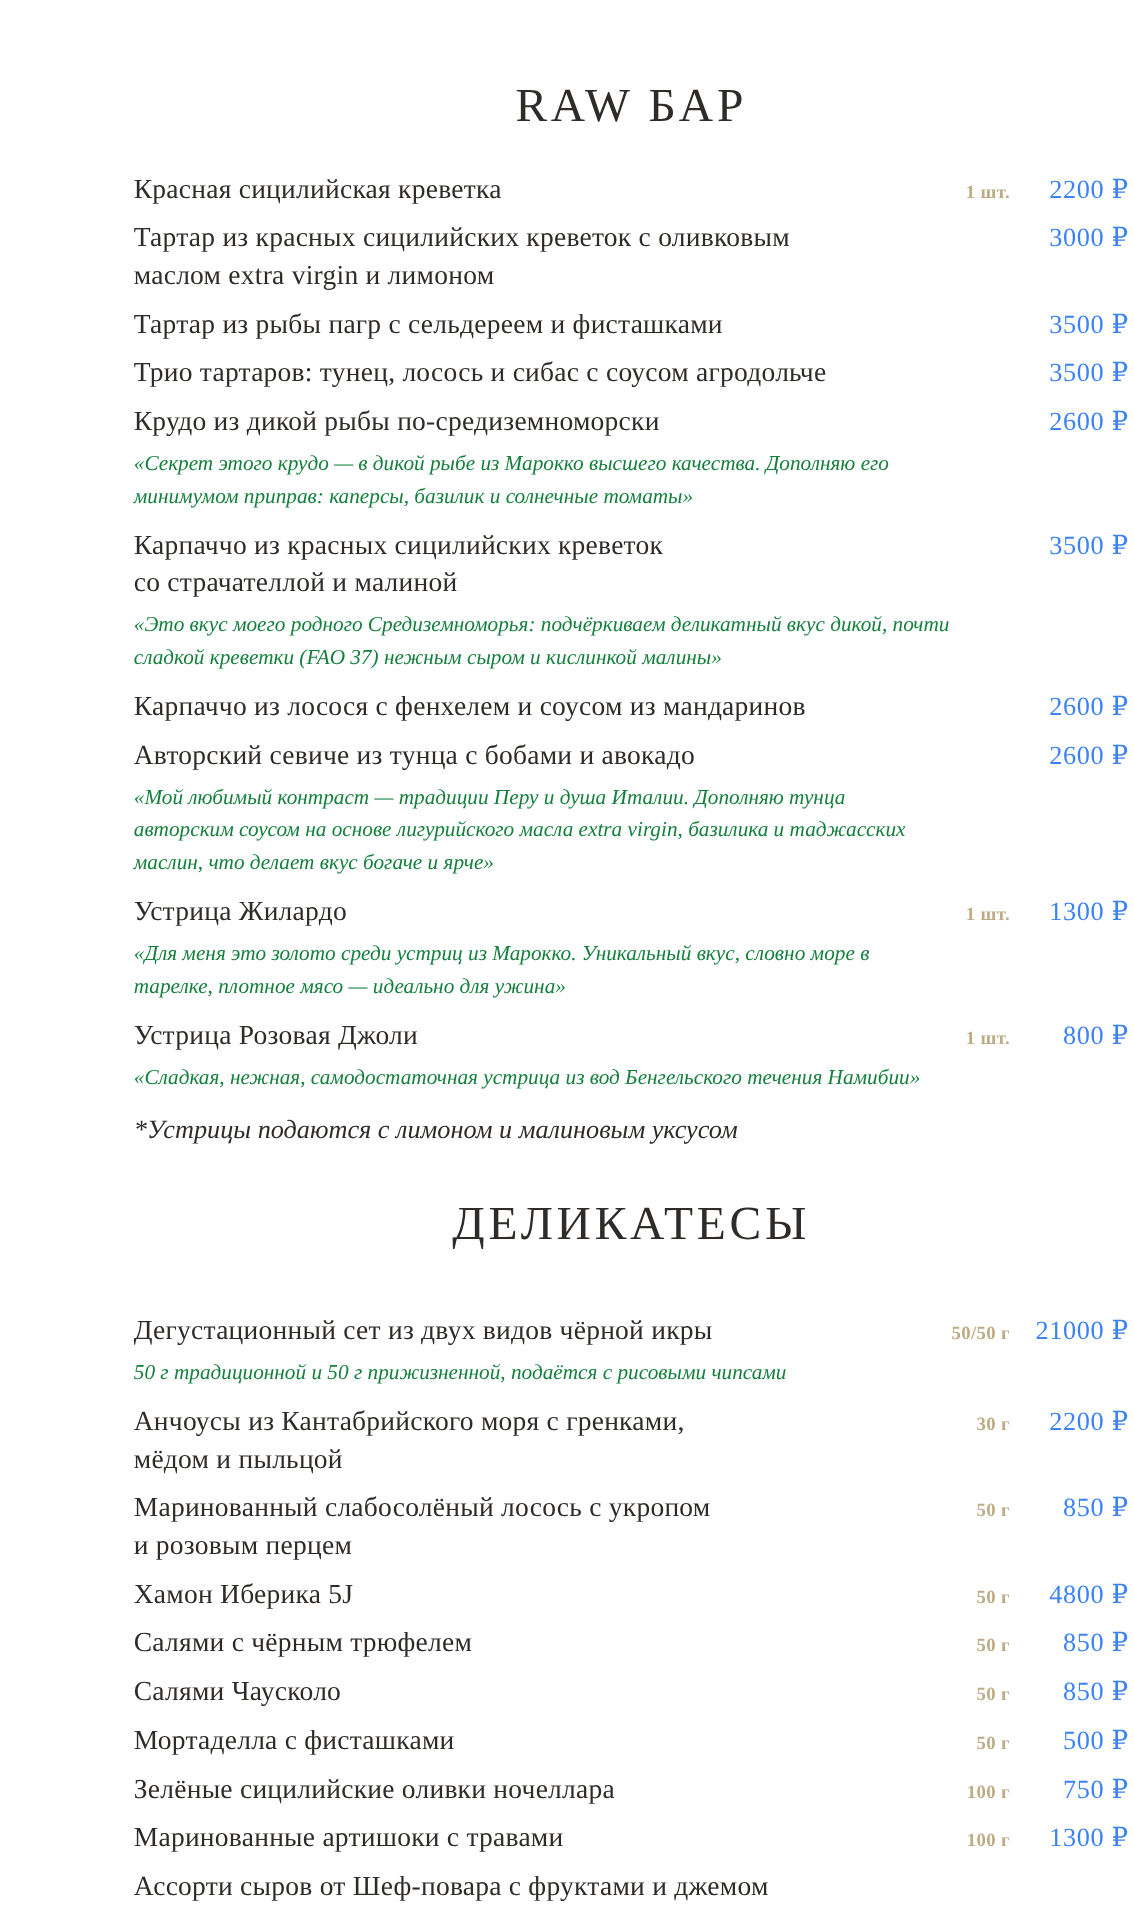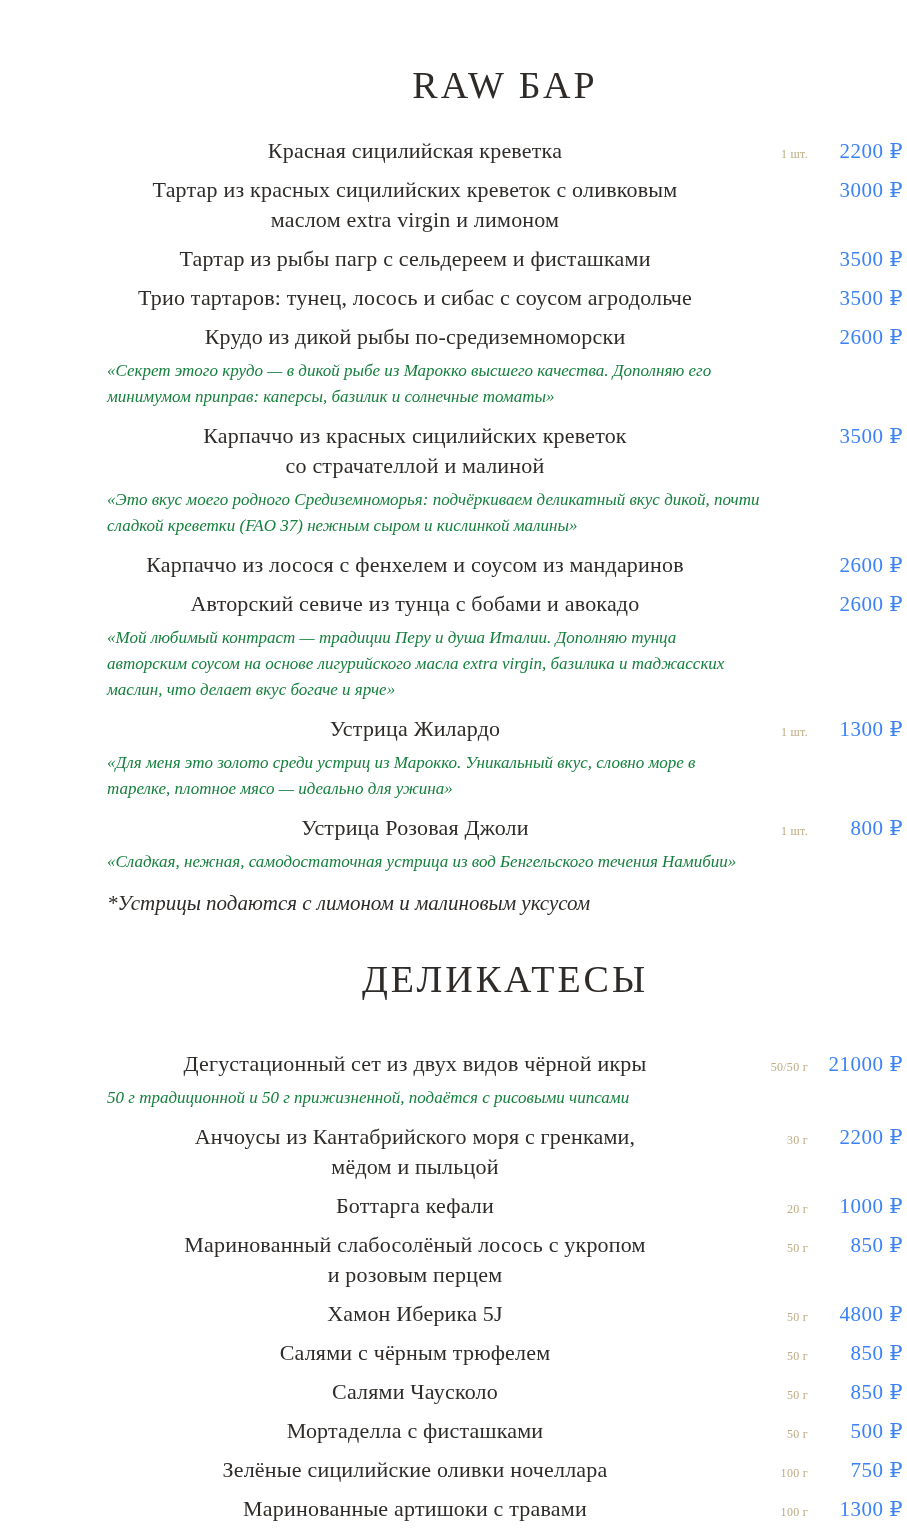--- a/index.html
+++ b/index.html
@@ -34,29 +34,29 @@
     display: flex;
     align-items: baseline;
     margin-bottom: 9px;
   }
   .name {
     flex: 1 1 auto;
     font-size: 22px;
     line-height: 30px;
     white-space: pre-line;
     letter-spacing: 0.2px;
-    text-align: center;
   }
   .portion {
     flex: 0 0 85px;
     width: 85px;
     text-align: right;
-    font-size: 12px;
+    font-size: 15px;
     color: #bcab83;
     letter-spacing: 0.3px;
+    font-weight: bold;
   }
   .price {
     flex: 0 0 95px;
     width: 95px;
     text-align: right;
     font-size: 21px;
     letter-spacing: 0.5px;
     color: #3b82f6;
   }
   .quote {
@@ -168,25 +168,20 @@
     </div>
     <div class="quote">50 г традиционной и 50 г прижизненной, подаётся с рисовыми чипсами</div>
 
     <div class="row">
       <div class="name">Анчоусы из Кантабрийского моря с гренками,
 мёдом и пыльцой</div>
       <div class="portion">30 г</div>
       <div class="price">2200 ₽</div>
     </div>
 
-    <div class="row">
-      <div class="name">Боттарга кефали</div>
-      <div class="portion">20 г</div>
-      <div class="price">1000 ₽</div>
-    </div>
 
     <div class="row">
       <div class="name">Маринованный слабосолёный лосось с укропом
 и розовым перцем</div>
       <div class="portion">50 г</div>
       <div class="price">850 ₽</div>
     </div>
 
     <div class="row">
       <div class="name">Хамон Иберика 5J</div>

